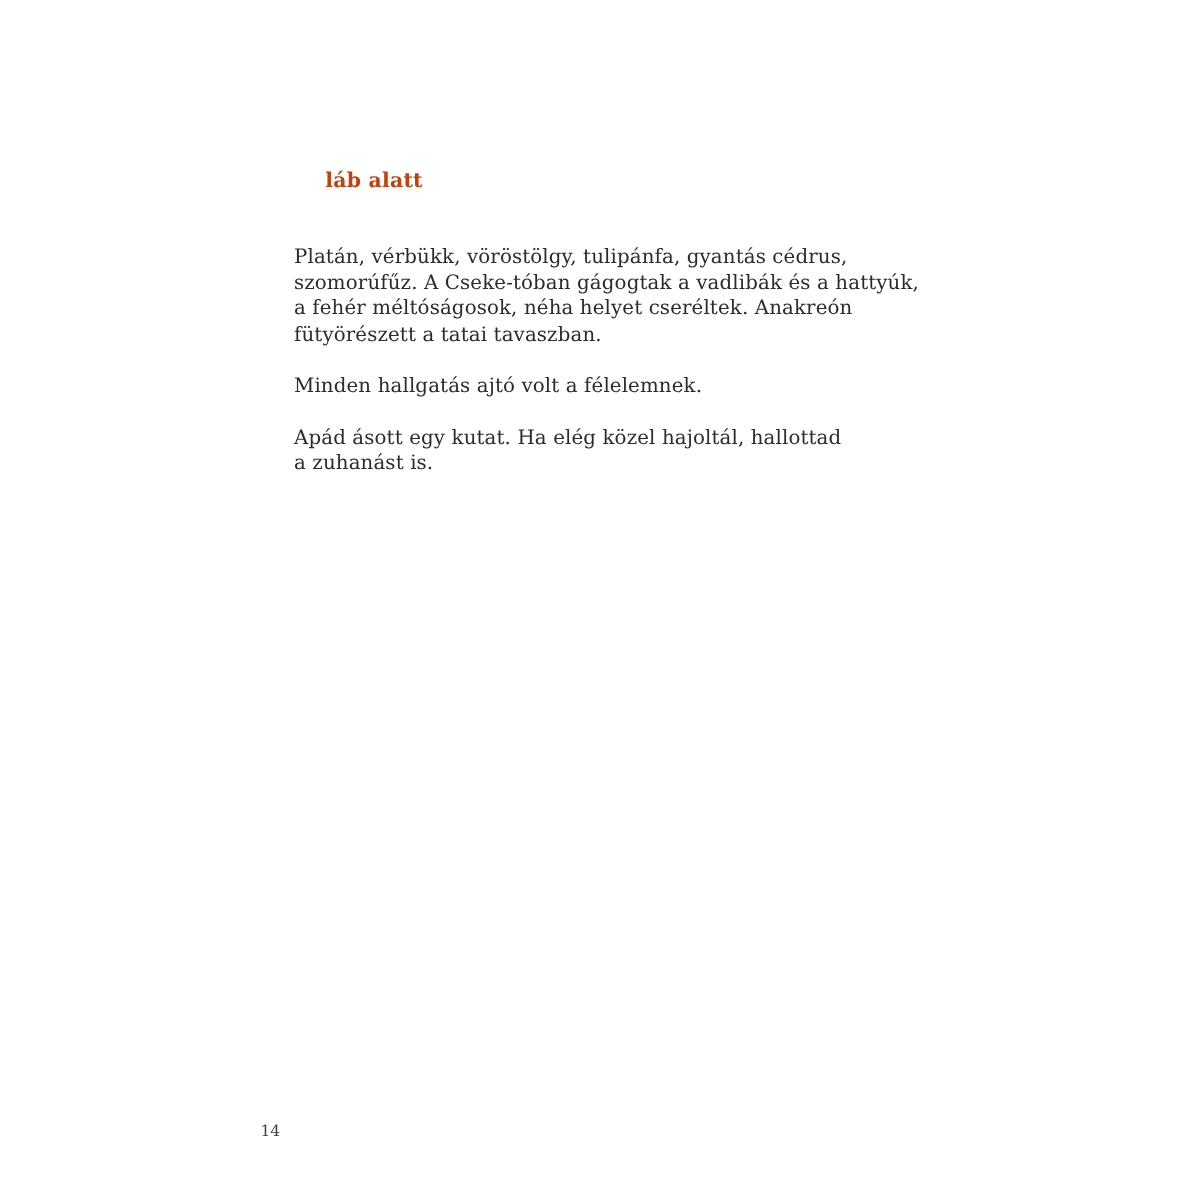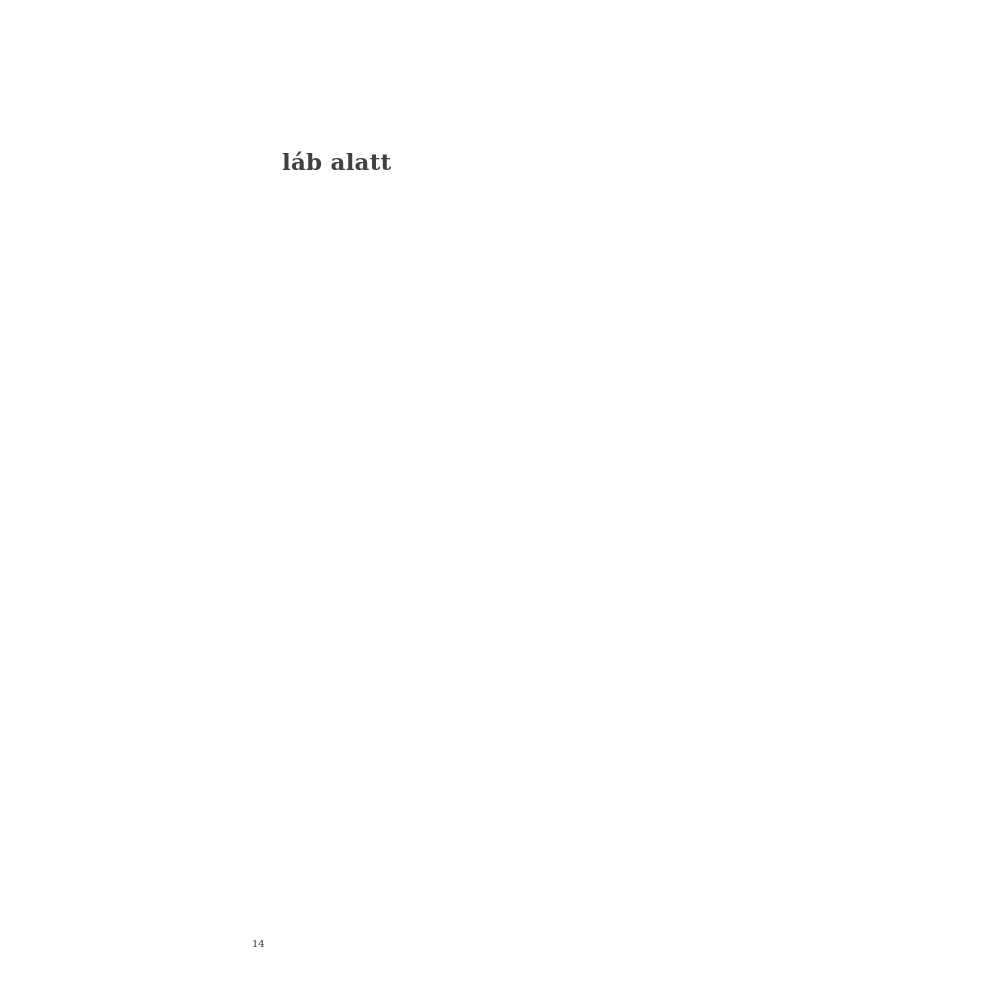--- a/index.html
+++ b/index.html
@@ -13,56 +13,62 @@
     height: 1000px;
     background: #ffffff;
     overflow: hidden;
     font-family: "DejaVu Serif", "Liberation Serif", serif;
     color: #2c2b29;
   }
   .poem-title {
     position: absolute;
     left: 266px;
     top: 131px;
-    margin: 16px;
-    font-size: 23px;
+    margin: 5px;
+    font-size: 17px;
     font-weight: 700;
     line-height: 30px;
     letter-spacing: 0.2px;
-    color: #404040;
+    color: #c2410c;
   }
   .poem-body {
     position: absolute;
     left: 245px;
     top: 203px;
     width: 560px;
   }
   .poem-body p {
     margin: 0 0 21.5px 0;
     font-size: 16.5px;
     line-height: 21.5px;
     white-space: pre;
     letter-spacing: 0.1px;
     color: #2c2b29;
   }
   .page-number {
     position: absolute;
     left: 217px;
     top: 936px;
-    font-size: 10px;
+    font-size: 13px;
     line-height: 15px;
     color: #3d3c3a;
-    margin-left: 35px;
   }
 </style>
 </head>
 <body>
 
 <div class="book-page">
 
   <h1 class="poem-title">láb alatt</h1>
 
   <div class="poem-body">
+    <p>Platán, vérbükk, vöröstölgy, tulipánfa, gyantás cédrus,
+szomorúfűz. A Cseke-tóban gágogtak a vadlibák és a hattyúk,
+a fehér méltóságosok, néha helyet cseréltek. Anakreón
+fütyörészett a tatai tavaszban.</p>
+    <p>Minden hallgatás ajtó volt a félelemnek.</p>
+    <p>Apád ásott egy kutat. Ha elég közel hajoltál, hallottad
+a zuhanást is.</p>
   </div>
 
   <div class="page-number">14</div>
 
 </div>
 
 </body></html>

